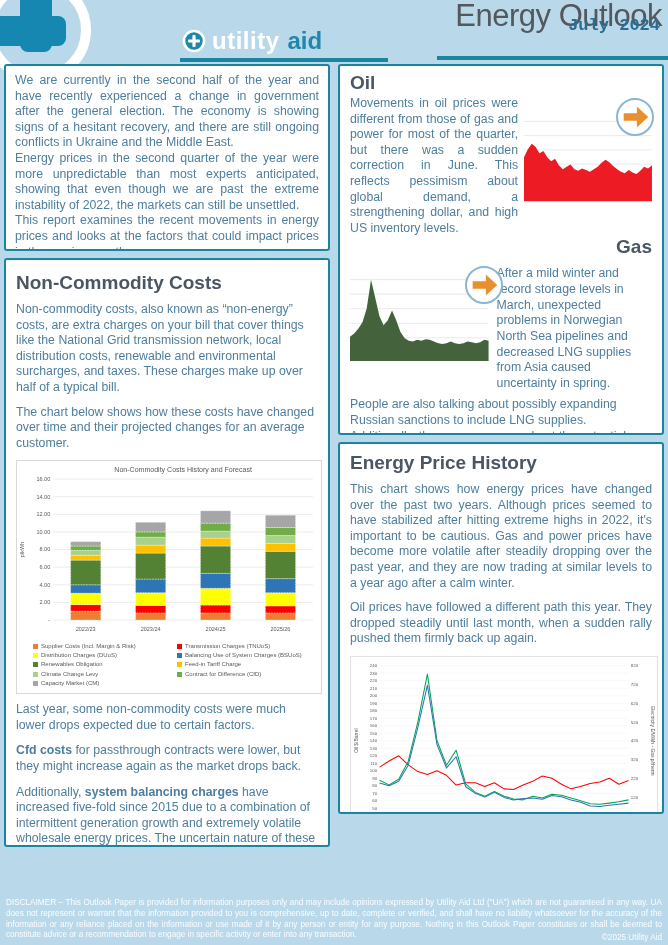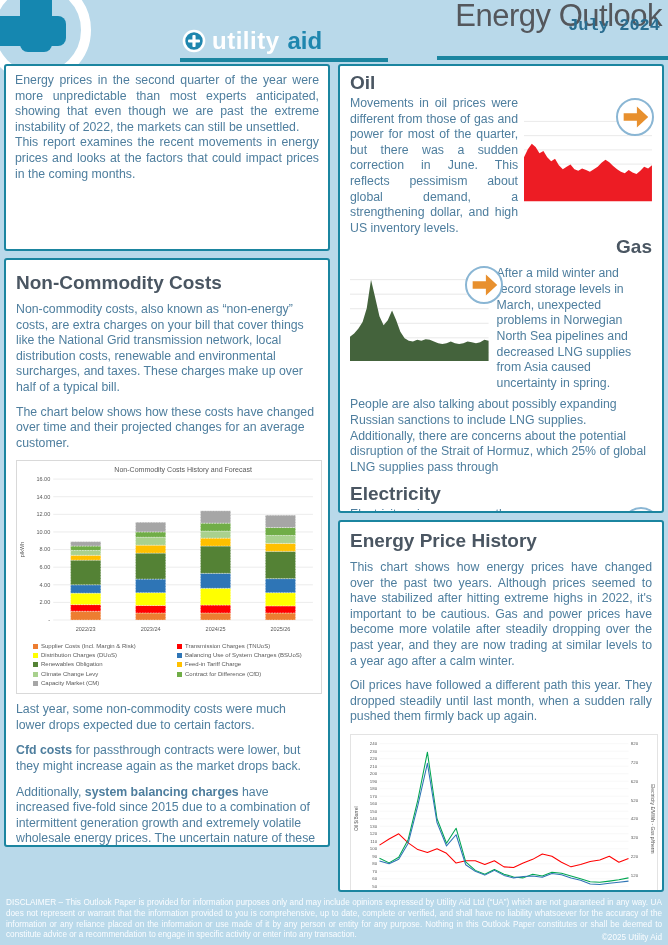--- a/index.html
+++ b/index.html
@@ -32,21 +32,21 @@
   .nc-box{height:589px;margin-top:7px;padding:12px 10px;}
   .nc-box p{margin:0 0 9px 0;}
   .chart-frame{border:1px solid #d9d9d9;margin:2px auto 8px auto;width:304px;padding:2px 0 3px 0;}
   .nc-legend{display:flex;padding:1px 0 2px 16px;}
   .lg-col{flex:1;}
   .lg-item{font-size:6px;color:#595959;line-height:1.55;display:flex;align-items:center;}
   .sw{display:inline-block;width:5px;height:5px;margin-right:3px;flex:none;}
   .note{margin:0 0 10px 0 !important;}
   .note b{font-weight:bold;}
 
-  .markets-box{height:449px;padding:6px 10px;}
+  .markets-box{height:371px;padding:6px 10px;}
   .row{display:flex;position:relative;}
   .mini{position:relative;background:#ffffff;}
   .mini svg{display:block;width:100%;height:100%;}
   .arrow-badge{position:absolute;width:38px;height:38px;border-radius:50%;background:#ffffff;border:2px solid #8ab6d4;box-sizing:border-box;display:flex;align-items:center;justify-content:center;}
   .oil-row .txt{width:176px;padding-right:6px;}
   .oil-chart{width:134px;height:94px;margin-top:14px;}
   .gas-title{text-align:right;margin:6px 0 4px 0;}
   .gas-row .txt{width:166px;padding-left:8px;}
   .gas-chart{width:148px;height:96px;margin-top:2px;}
   .gas-p2{margin:6px 0 0 0;}
@@ -87,20 +87,21 @@
     <div class="brand-rule"></div>
     <div class="main-title">Energy Outlook</div>
     <div class="issue-date">July 2024</div>
     <div class="date-rule"></div>
   </div>
 
   <div class="cols">
 
     <div class="col">
       <div class="box intro-box body-txt just">
+        <p>We are currently in the second half of the year and have recently experienced a change in government after the general election. The economy is showing signs of a hesitant recovery, and there are still ongoing conflicts in Ukraine and the Middle East.</p>
         <p>Energy prices in the second quarter of the year were more unpredictable than most experts anticipated, showing that even though we are past the extreme instability of 2022, the markets can still be unsettled.</p>
         <p>This report examines the recent movements in energy prices and looks at the factors that could impact prices in the coming months.</p>
       </div>
 
       <div class="box nc-box">
         <h2 class="sec">Non-Commodity Costs</h2>
         <p class="body-txt">Non-commodity costs, also known as “non-energy” costs, are extra charges on your bill that cover things like the National Grid transmission network, local distribution costs, renewable and environmental surcharges, and taxes. These charges make up over half of a typical bill.</p>
         <p class="body-txt">The chart below shows how these costs have changed over time and their projected changes for an average customer.</p>
 
         <div class="chart-frame">

